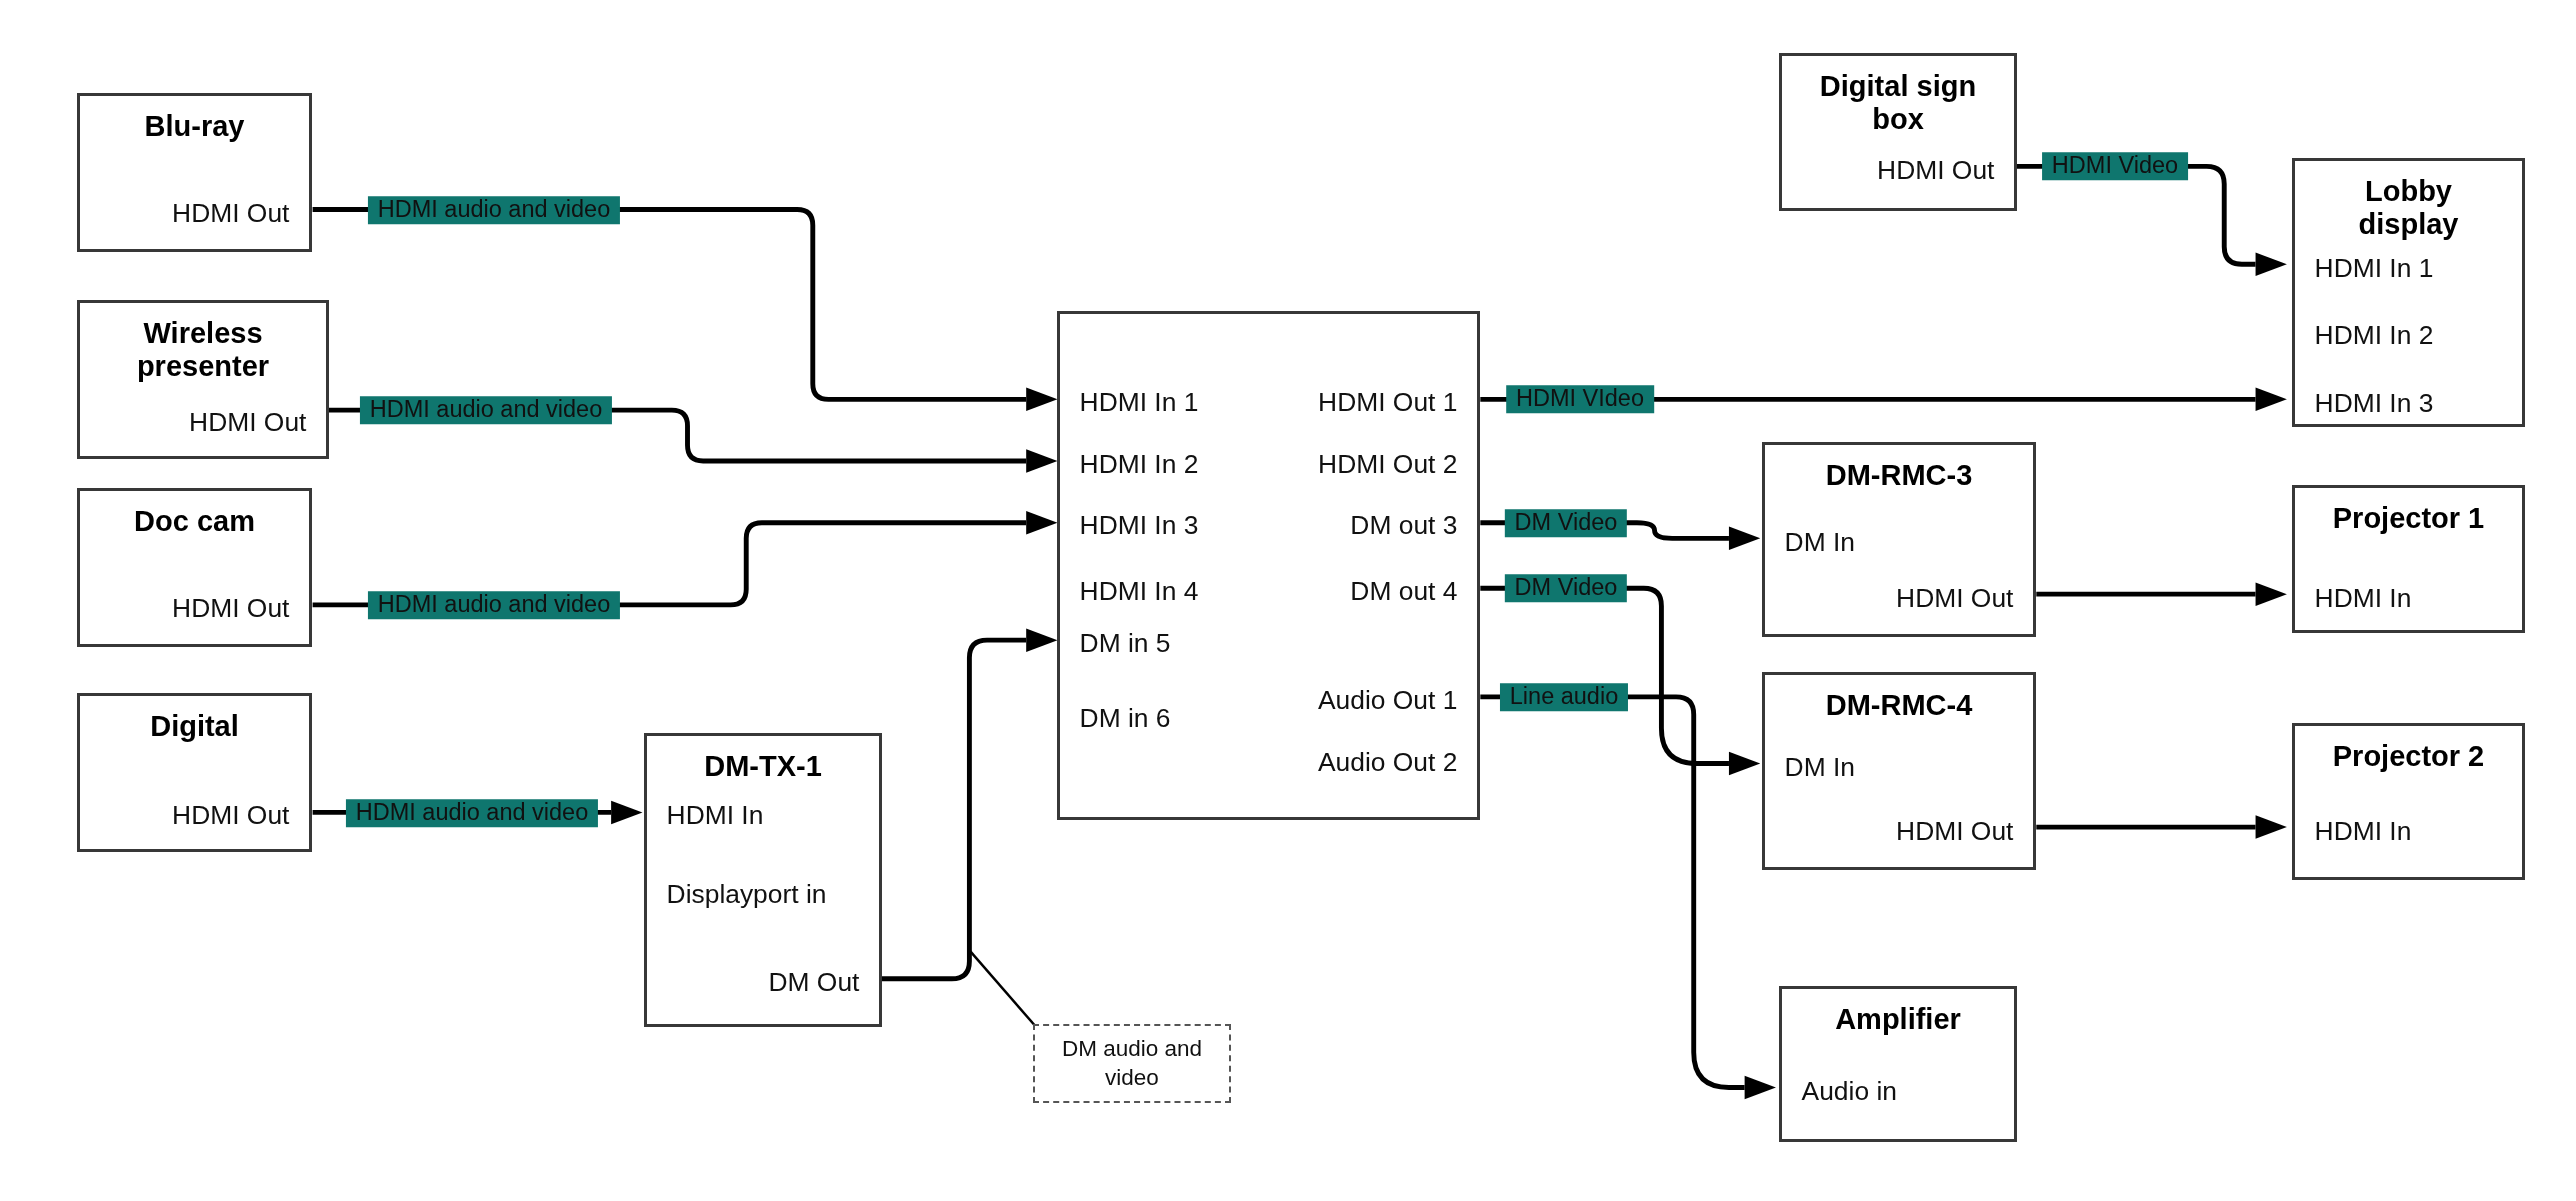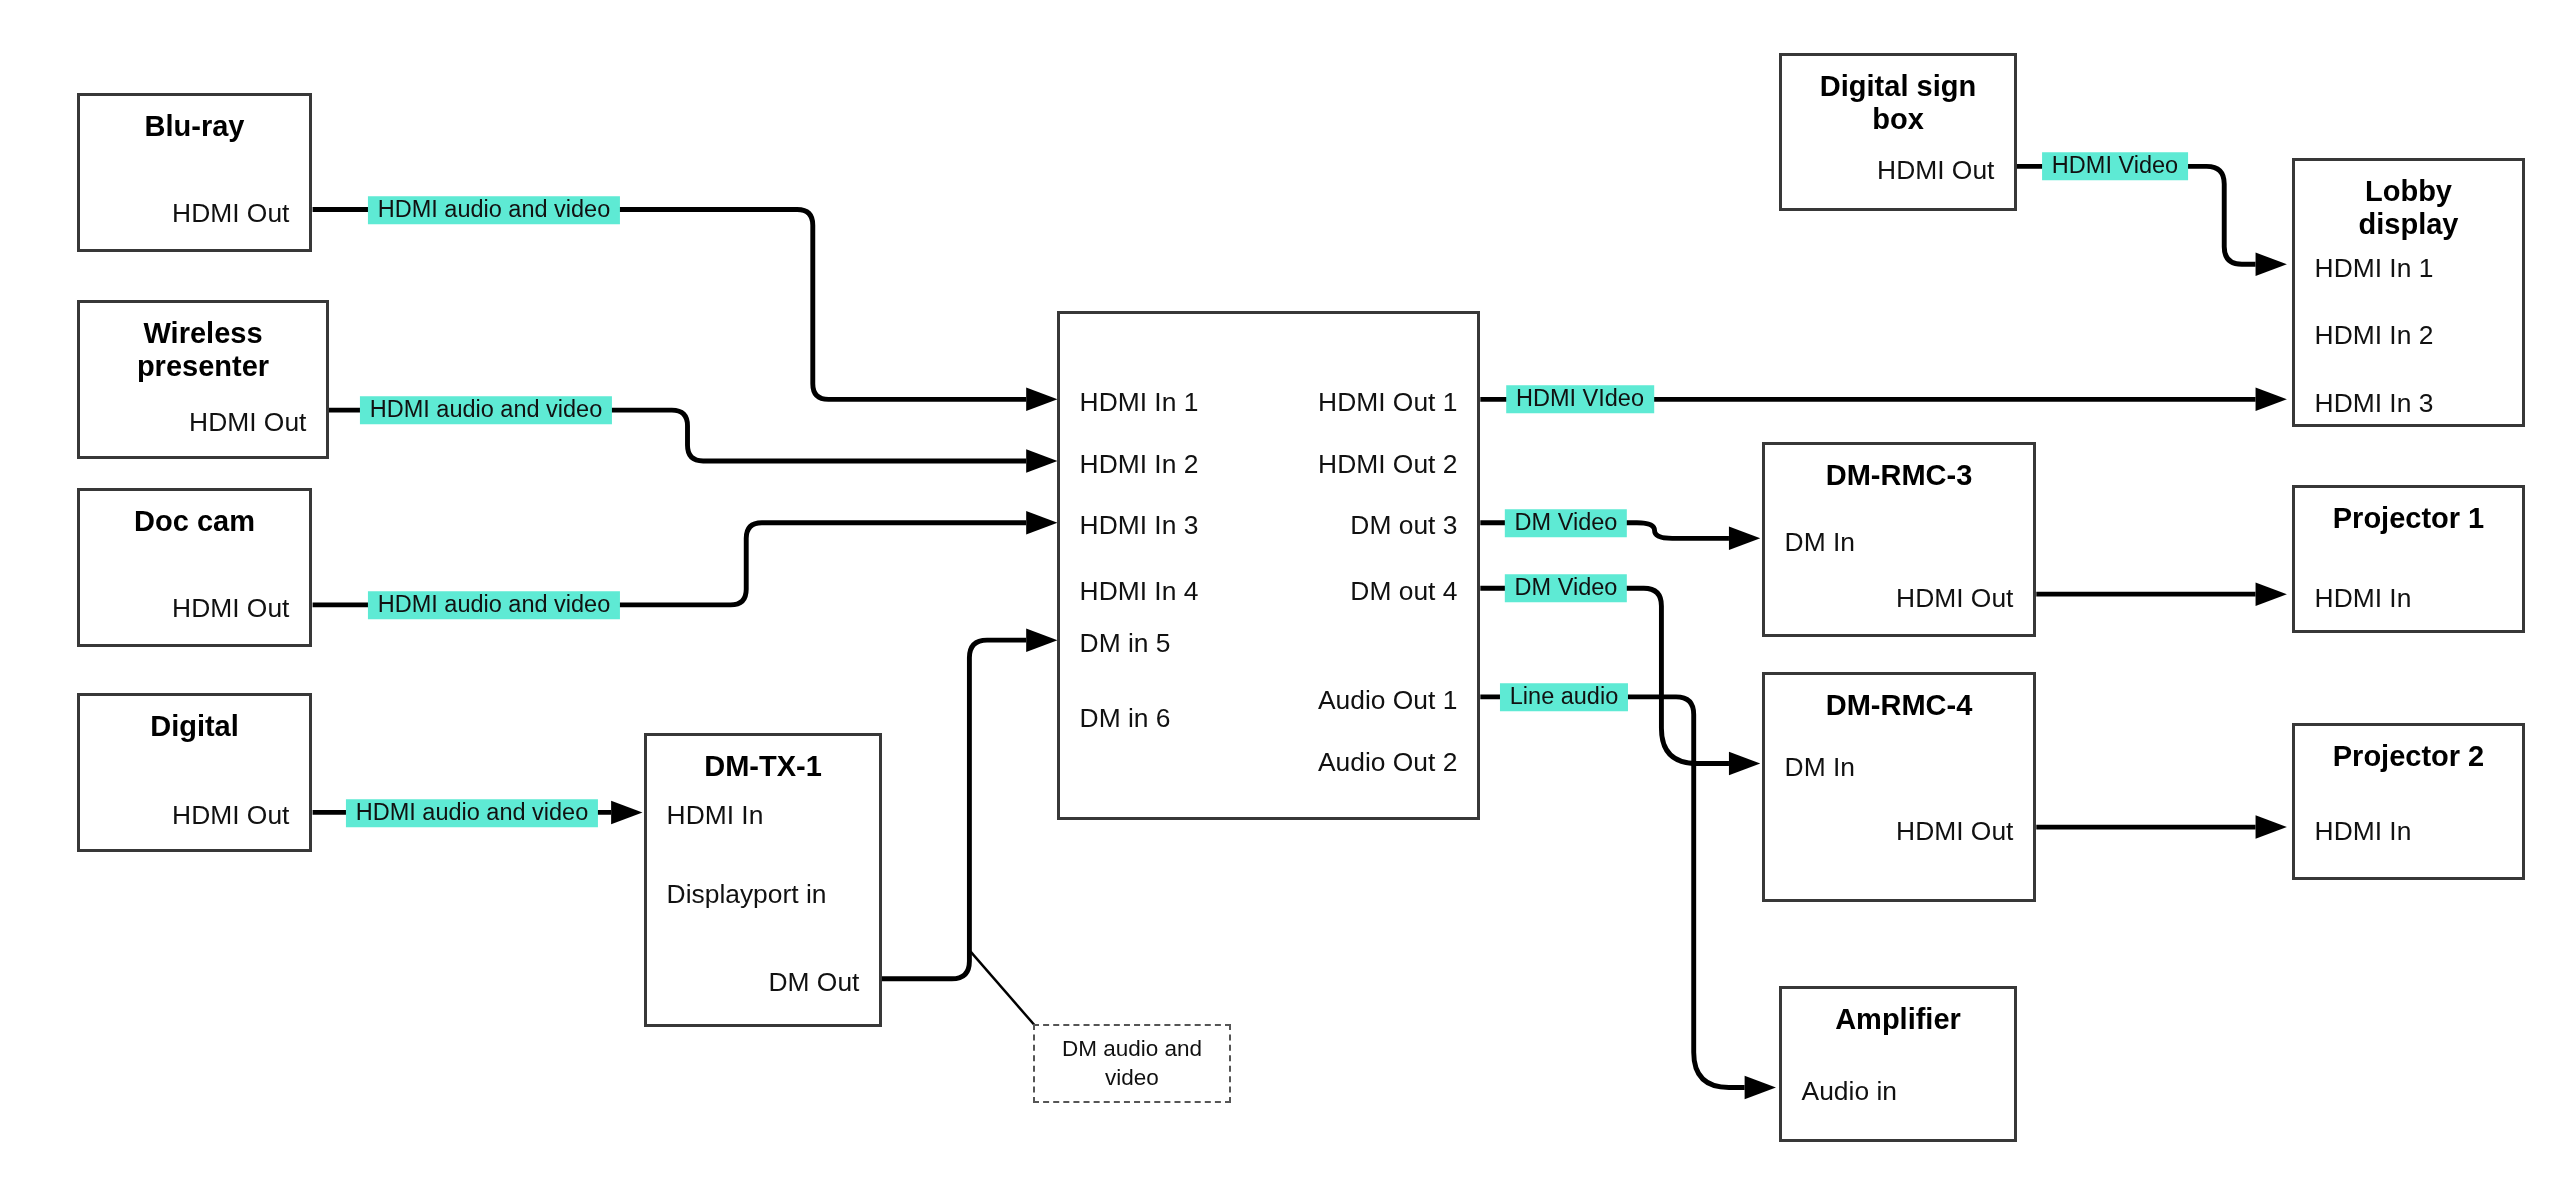--- a/index.html
+++ b/index.html
@@ -59,21 +59,21 @@
     font-size: 26.4px;
     color: #111111;
     white-space: nowrap;
     line-height: 1;
   }
   .port.pl { left: 19.6px; }
   .port.pr { right: 19.6px; text-align: right; }
   .wlabel {
     position: absolute;
     transform: translate(-50%, -50%);
-    background: #5eead4;
+    background: #0f766e;
     padding: 2px 9.8px;
     font-size: 23.5px;
     color: #111111;
     white-space: nowrap;
     line-height: 1;
   }
   .note {
     position: absolute;
     left: 1033px;
     top: 1024px;
@@ -198,21 +198,21 @@
     <div class="title">DM-RMC-3</div>
     <div class="port pl" style="top:97px;">DM In</div>
     <div class="port pr" style="top:153px;">HDMI Out</div>
   </div>
 
   <div class="node" style="left:2292px; top:485px; width:233px; height:148px;">
     <div class="title">Projector 1</div>
     <div class="port pl" style="top:110px;">HDMI In</div>
   </div>
 
-  <div class="node" style="left:1762px; top:672px; width:274px; height:230px;padding-left:20px;">
+  <div class="node" style="left:1762px; top:672px; width:274px; height:198px;padding-left:20px;">
     <div class="title">DM-RMC-4</div>
     <div class="port pl" style="top:92px;">DM In</div>
     <div class="port pr" style="top:156px;">HDMI Out</div>
   </div>
 
   <div class="node" style="left:2292px; top:723px; width:233px; height:157px;">
     <div class="title">Projector 2</div>
     <div class="port pl" style="top:105px;">HDMI In</div>
   </div>
 

